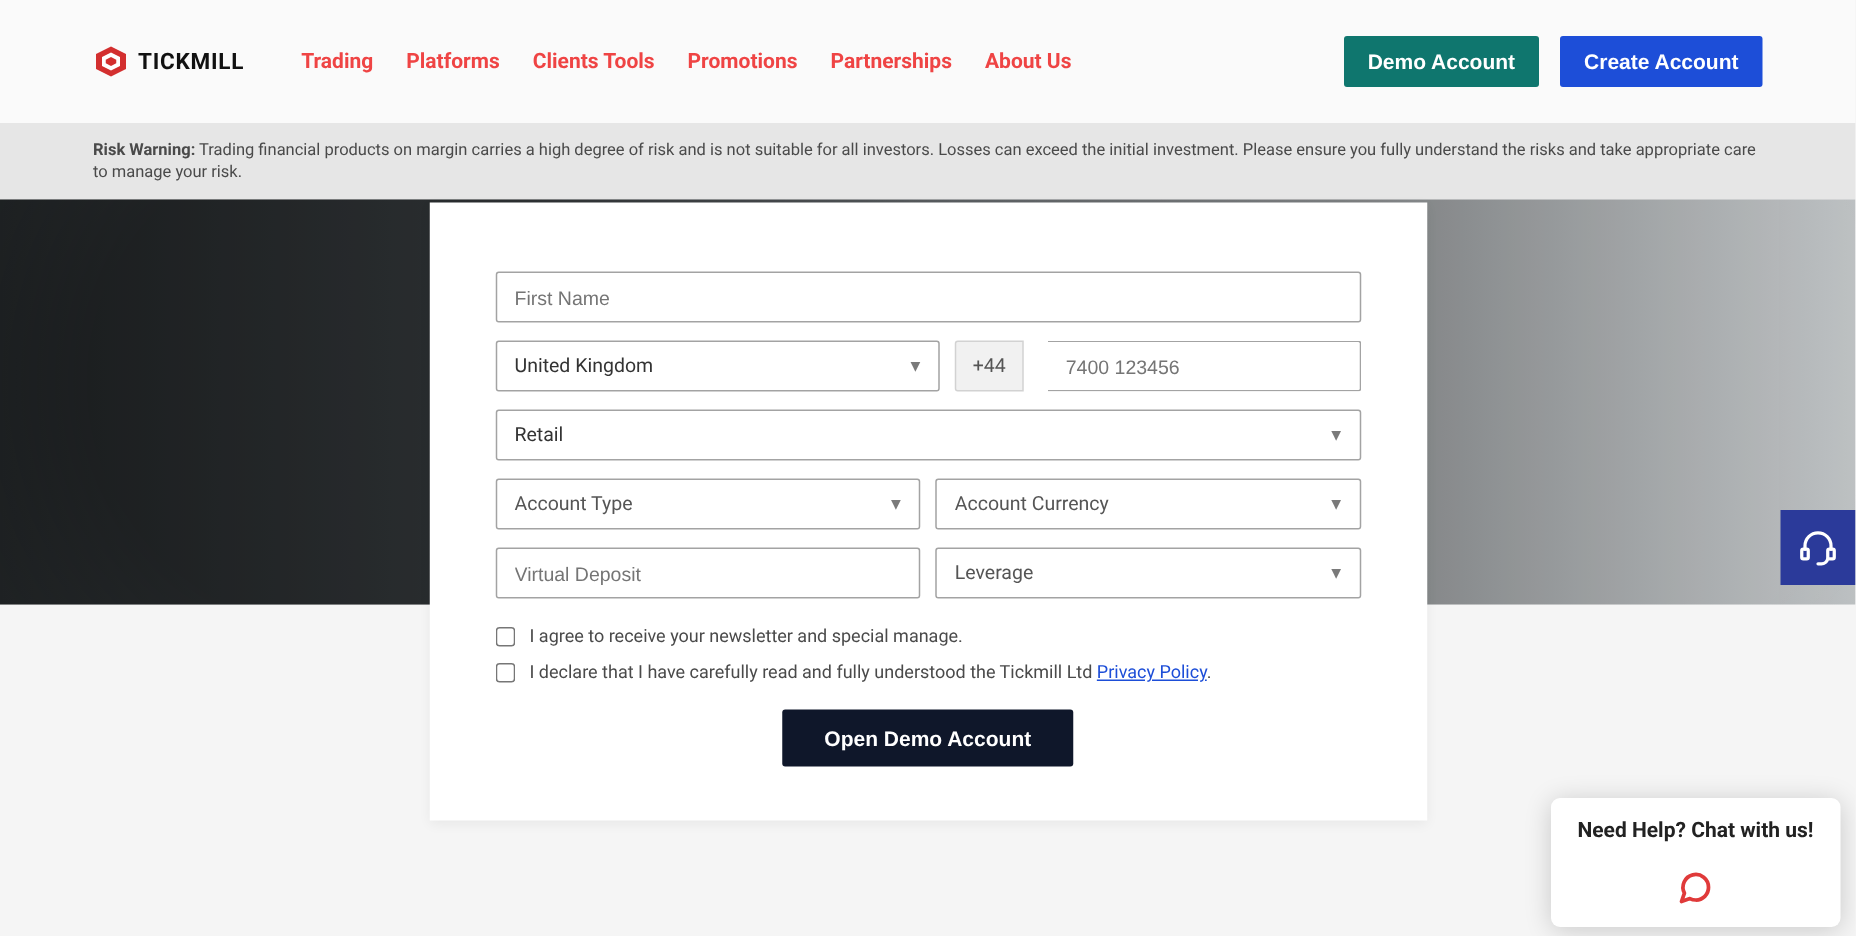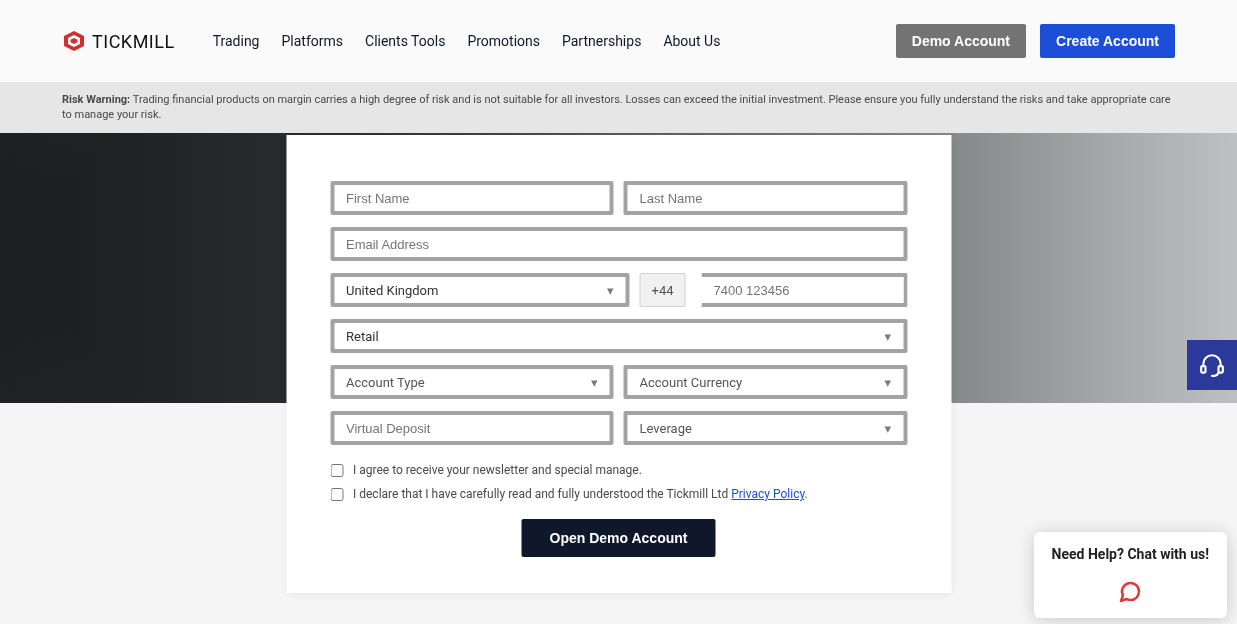--- a/index.html
+++ b/index.html
@@ -19,47 +19,48 @@
     padding: 0 62px;
     gap: 28px;
   }
   .logo {
     display: flex;
     align-items: center;
     gap: 6px;
     margin-right: 10px;
   }
   .logo-text {
-    font-weight: 400;
+    font-weight: 700;
     letter-spacing: 0.5px;
-    font-size: 18px;
+    font-size: 15px;
     color: #111;
   }
   .nav {
     display: flex;
     gap: 22px;
     flex: 1;
   }
   .nav-item {
     font-size: 14px;
-    color: #0f172a;
+    color: #ef4444;
     cursor: pointer;
     white-space: nowrap;
+    font-weight: bold;
   }
   .actions { display: flex; gap: 14px; }
   .btn {
     border: none;
     padding: 9px 16px;
     font-size: 14px;
     font-weight: 700;
     color: #fff;
     cursor: pointer;
     border-radius: 2px;
   }
-  .btn-demo { background: #737373; }
+  .btn-demo { background: #0f766e; }
   .btn-create { background: #1d4ed8; }
 
   .risk {
     background: #e6e6e6;
     padding: 10px 62px 10px 62px;
     font-size: 11px;
     line-height: 1.4;
     color: #4a4a4a;
   }
   .risk strong { font-weight: 700; margin-top: 42px; }
@@ -85,21 +86,21 @@
     top: 135px;
     width: 665px;
     background: #fff;
     padding: 46px 44px 36px 44px;
     box-shadow: 0 2px 8px rgba(0,0,0,0.06);
   }
   .row { display: flex; gap: 10px; margin-bottom: 12px; }
   .field, .select {
     flex: 1;
     height: 34px;
-    border: 4px solid #a3a3a3;
+    border: 1px solid #a3a3a3;
     border-radius: 2px;
     font-size: 13px;
     padding: 0 12px;
     color: #333;
     background: #fff;
     outline: none;
   }
   .field::placeholder { color: #757575; }
   .select {
     display: flex;
@@ -218,24 +219,20 @@
 
 <div class="risk">
   <strong>Risk Warning:</strong><span> Trading financial products on margin carries a high degree of risk and is not suitable for all investors. Losses can exceed the initial investment. Please ensure you fully understand the risks and take appropriate care to manage your risk.</span>
 </div>
 
 <div class="hero"></div>
 
 <div class="card">
   <div class="row">
     <input class="field" placeholder="First Name" style="">
-    <input class="field" placeholder="Last Name" style="">
-  </div>
-  <div class="row">
-    <input class="field" placeholder="Email Address" style="">
   </div>
   <div class="row">
     <div class="select value" style="flex:1">
       <span>United Kingdom</span>
       <span class="chev">▾</span>
     </div>
     <div class="phone-group" style="flex:1">
       <div class="dial">+44</div>
       <input class="field phone-input" placeholder="7400 123456" style="">
     </div>

